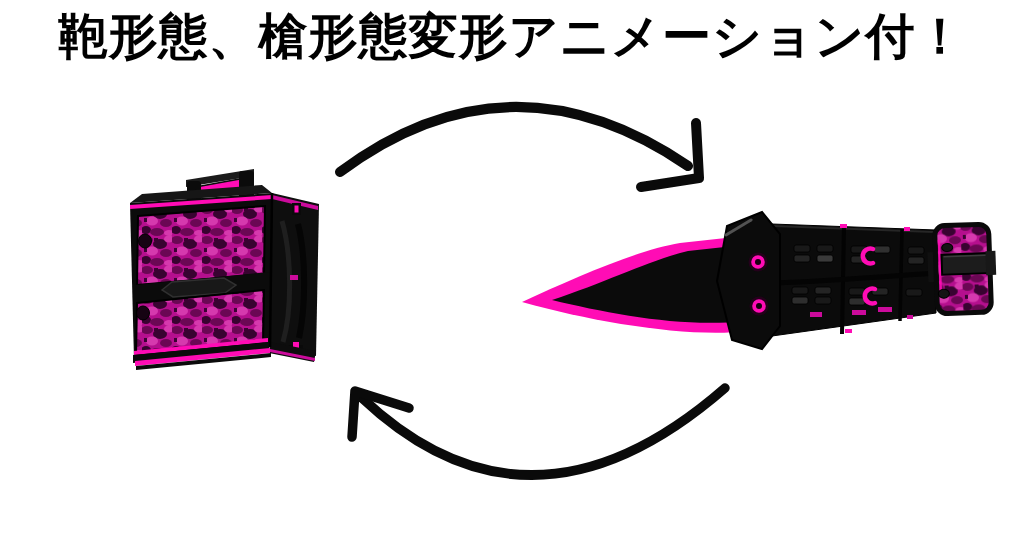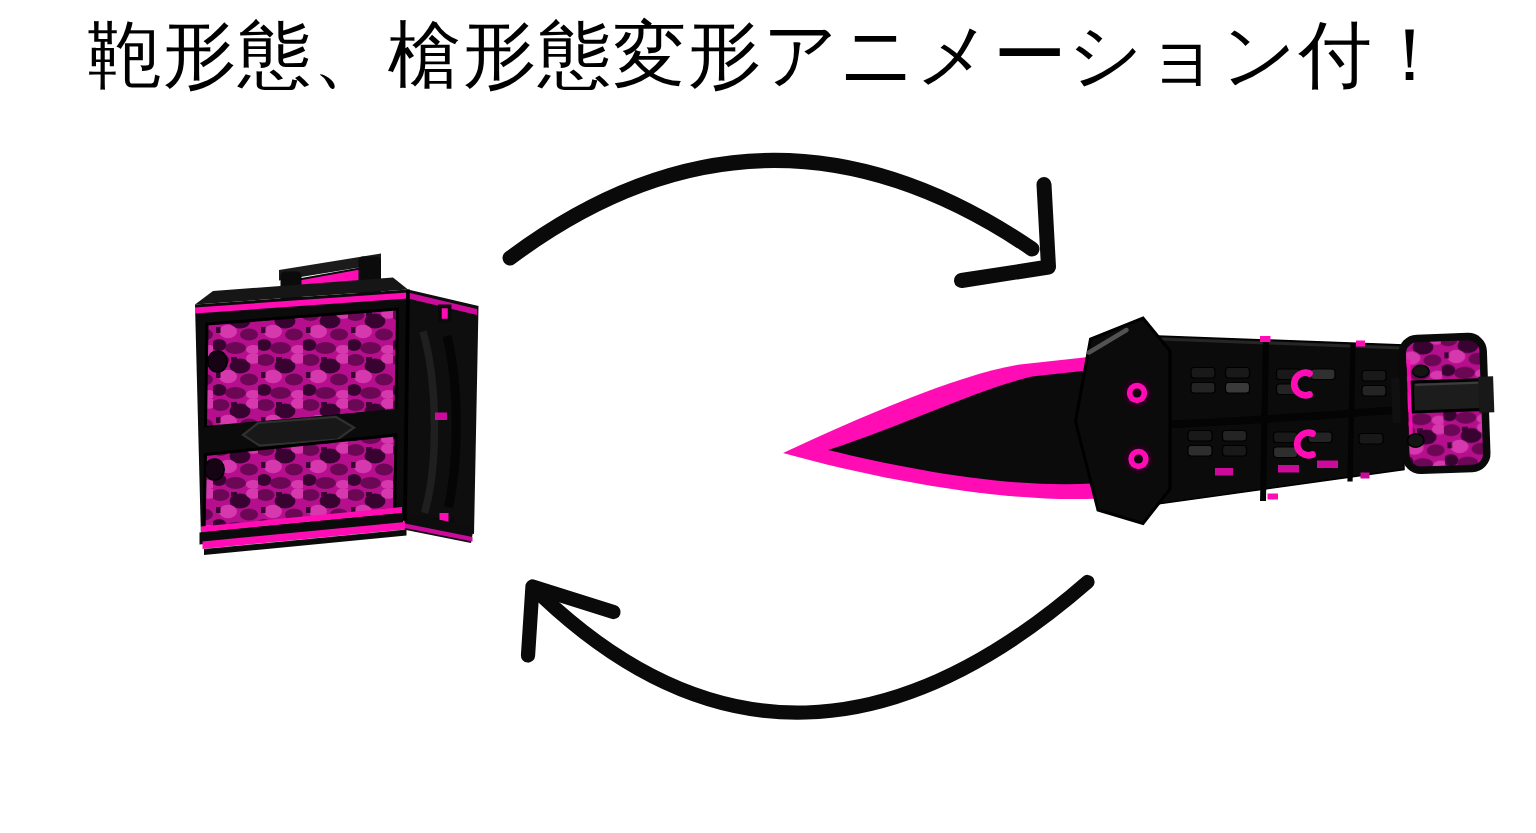--- a/index.html
+++ b/index.html
@@ -4,21 +4,21 @@
 <style>
   html,body{margin:0;padding:0}
   body{
     width:1024px;height:555px;overflow:hidden;
     background:var(--background,#ffffff);
     font-family:"Liberation Sans","DejaVu Sans",sans-serif;
   }
   .stage{position:relative;width:1024px;height:555px;background:var(--background,#ffffff)}
   .title{
     position:absolute;top:4px;left:0;width:100%;margin:0;
-    text-align:center;font-size:49px;font-weight:400;
+    text-align:center;font-size:49px;font-weight:700;
     color:var(--title-text,#000);letter-spacing:1px;white-space:nowrap;
     font-family:"Liberation Sans","DejaVu Sans",sans-serif;
   }
   .art{position:absolute}
   
   .f-pink{fill:var(--pink,#ff0cb5)}
   .f-pinkdeep{fill:var(--pink-deep,#cc0b9c)}
   .f-black{fill:var(--body-black,#0b0b0b)}
   .f-soft{fill:var(--body-black-soft,#1b1b1b)}
   .f-camo{fill:url(#camoPat)}

